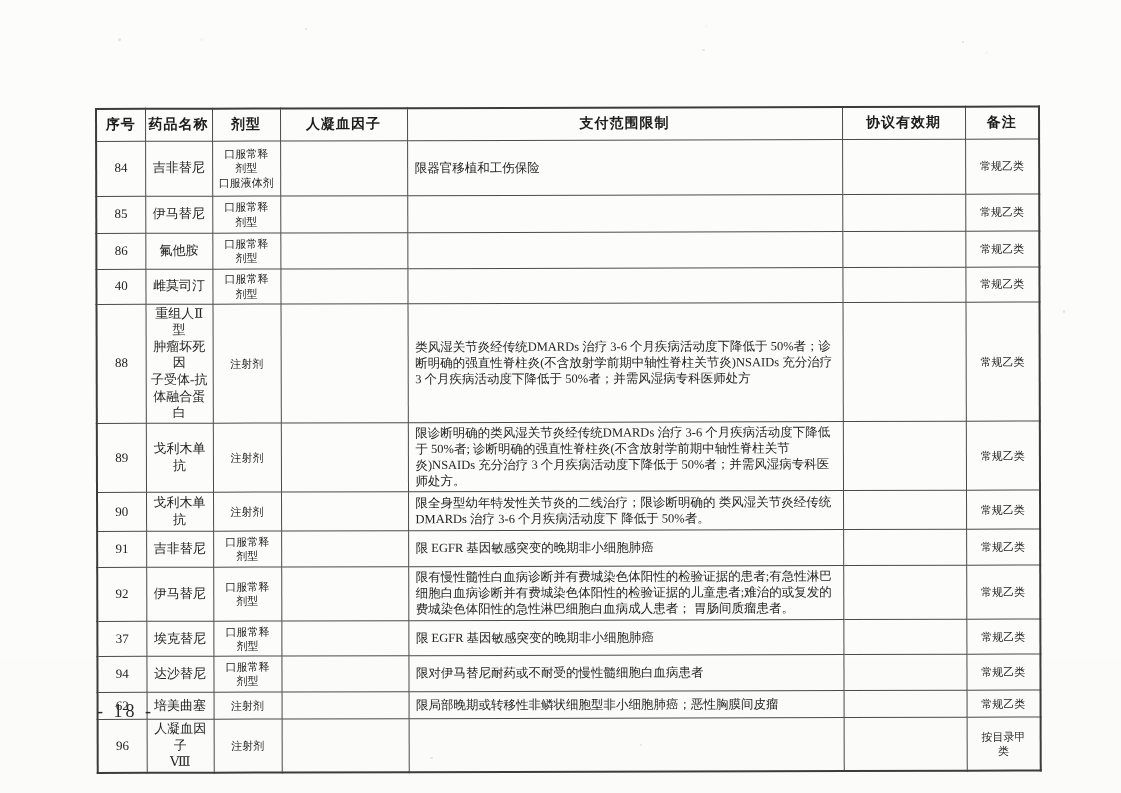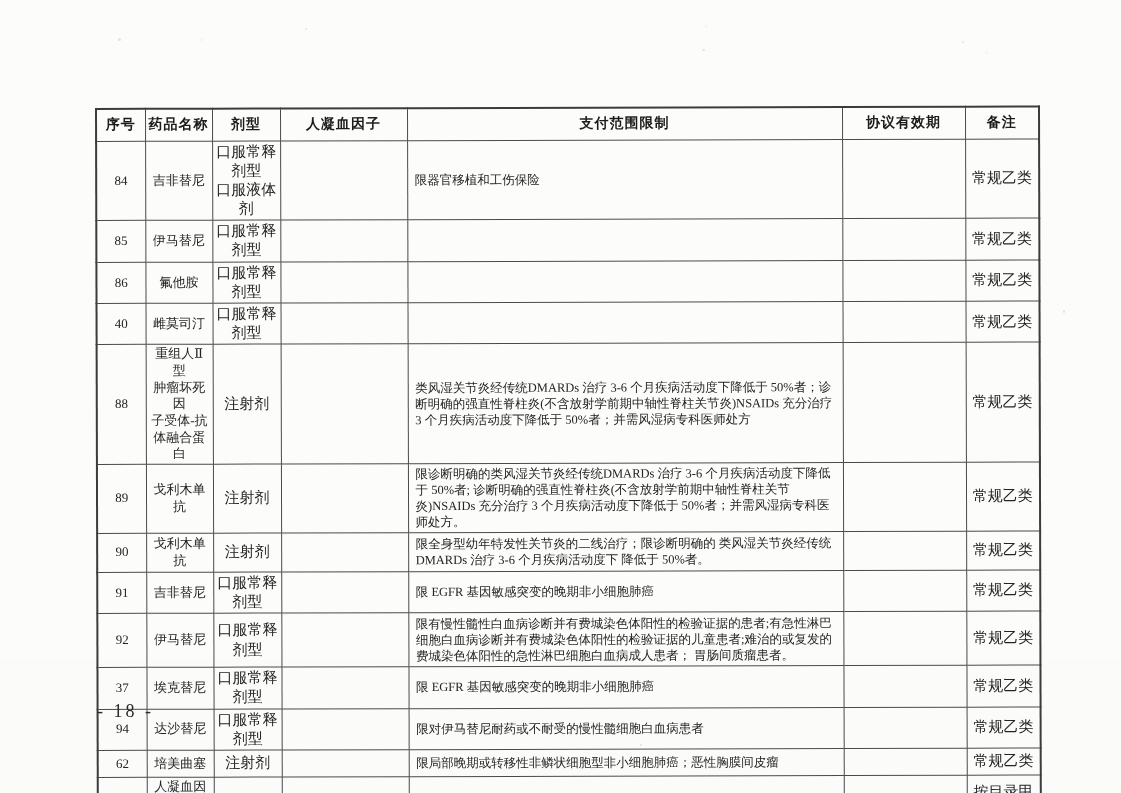--- a/index.html
+++ b/index.html
@@ -41,21 +41,21 @@
     font-size: 14px;
     font-weight: 700;
     letter-spacing: 1px;
     color: #1c1c1c;
   }
   .sheet td.restrict {
     text-align: left;
     padding: 2px 7px;
     font-size: 12.5px;
   }
-  .sheet td.form, .sheet td.remark { font-size: 15px; margin-top: 8px; }
+  .sheet td.form, .sheet td.remark { font-size: 11px; margin-top: 8px; }
   tr.h-hdr { height: 32px; }
   tr.r0  { height: 55px; }
   tr.r1  { height: 37px; }
   tr.r2  { height: 36px; }
   tr.r3  { height: 35px; }
   tr.r4  { height: 69px; }
   tr.r5  { height: 56px; }
   tr.r6  { height: 39px; }
   tr.r7  { height: 36px; }
   tr.r8  { height: 54px; }

